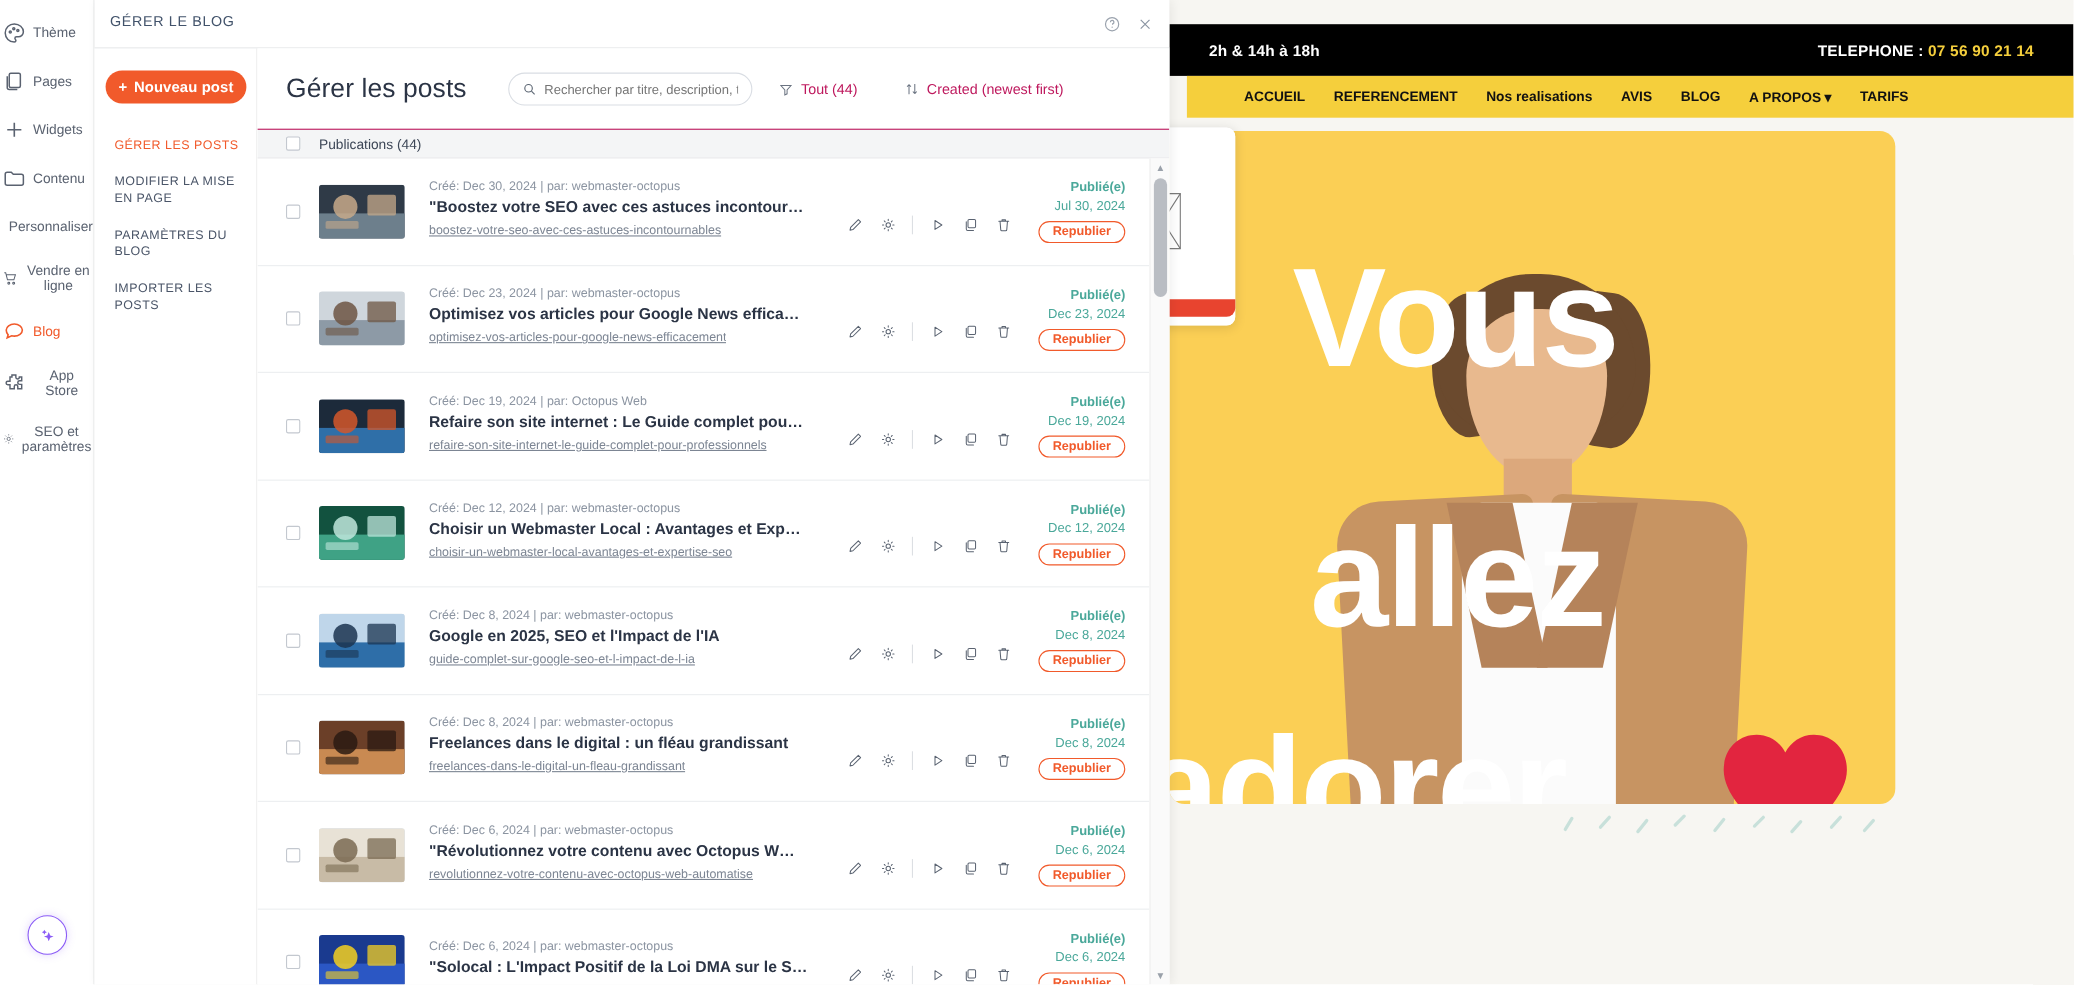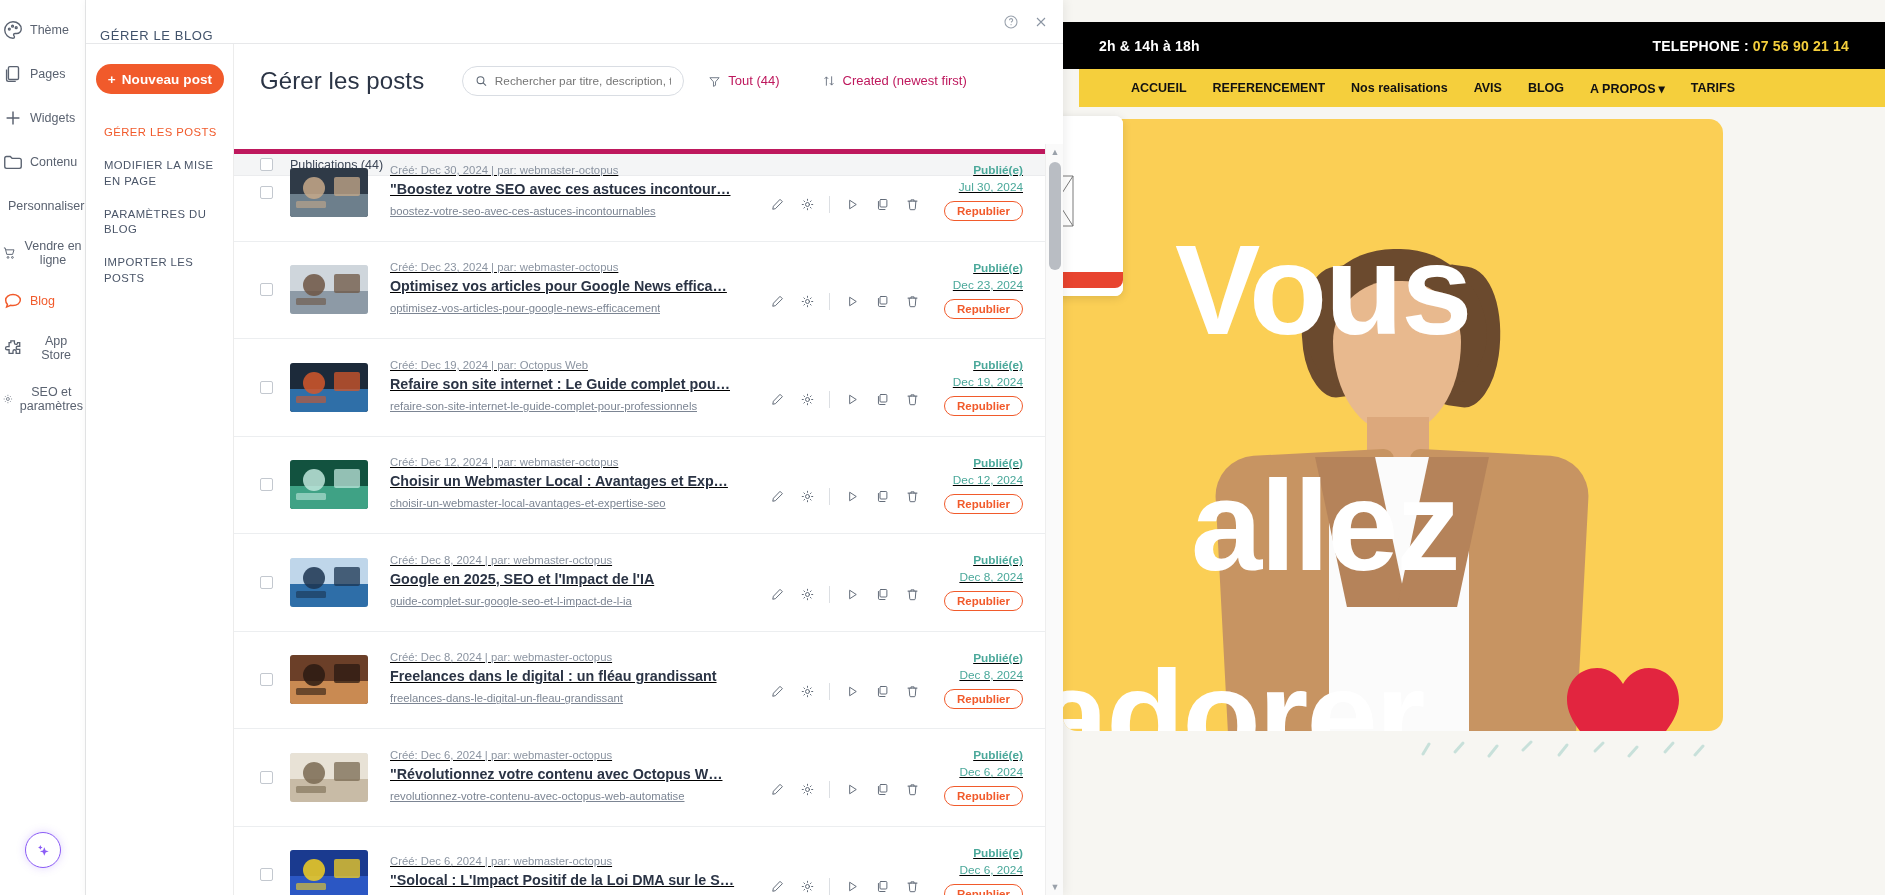--- a/index.html
+++ b/index.html
@@ -135,21 +135,21 @@
   }
 
   
   .modal {
     position: absolute; left: 86px; top: 0; width: 977px; height: 895px;
     background: #fff; z-index: 30;
     box-shadow: 2px 0 10px rgba(0,0,0,.07);
   }
   .modal-titlebar {
     position: relative; height: 44px; border-bottom: 1px solid #e7e8ea;
-    display: flex; align-items: flex-end; padding: 0 14px;
+    display: flex; align-items: flex-start; padding: 12px 14px;
   }
   .modal-title {
     font-size: 13px; color: #42536b; letter-spacing: .6px;
   }
   .titlebar-actions {
     position: absolute; right: 14px; top: 0; height: 44px;
     display: flex; align-items: center; gap: 14px;
   }
   .tb-btn { width: 16px; height: 16px; cursor: pointer; color: #8a94a2; }
 
@@ -189,34 +189,33 @@
     width: 100%; background: transparent; font-family: "Liberation Sans", sans-serif;
   }
   .filter-btn, .sort-btn {
     display: flex; align-items: flex-end; gap: 7px; cursor: pointer;
     font-size: 13px; color: #be185d;
   }
   .filter-btn { margin-left: 24px; }
   .sort-btn { margin-left: 42px; }
 
   .list-head {
-    height: 27px; background: #f4f5f6; border-top: 5px solid #be185d;
+    height: 27px; background: #f4f5f6; border-top: 1px solid #be185d;
     border-bottom: 1px solid #ebecee;
-    display: flex; align-items: center; padding-left: 26px; gap: 17px; margin-top: 32px;
+    display: flex; align-items: center; padding-left: 26px; gap: 17px;
   }
   .cbox {
     width: 13px; height: 13px; border: 1.3px solid #c3c8cf;
     border-radius: 2px; background: #fff; cursor: pointer; flex: 0 0 13px;
   }
   .list-head .label { font-size: 12.5px; color: #3c4656; }
 
   .rows {
     position: absolute; left: 0; right: 18px; top: 100px; bottom: 0;
     overflow: hidden;
-    text-decoration: underline;
   }
   .row {
     display: flex; align-items: center; height: 97.5px;
     border-bottom: 1px solid #eceef0; padding-left: 26px;
   }
   .thumb {
     width: 78px; height: 49px; border-radius: 3px; margin-left: 17px;
     flex: 0 0 78px; overflow: hidden; position: relative;
     background: #d8dde2;
   }

